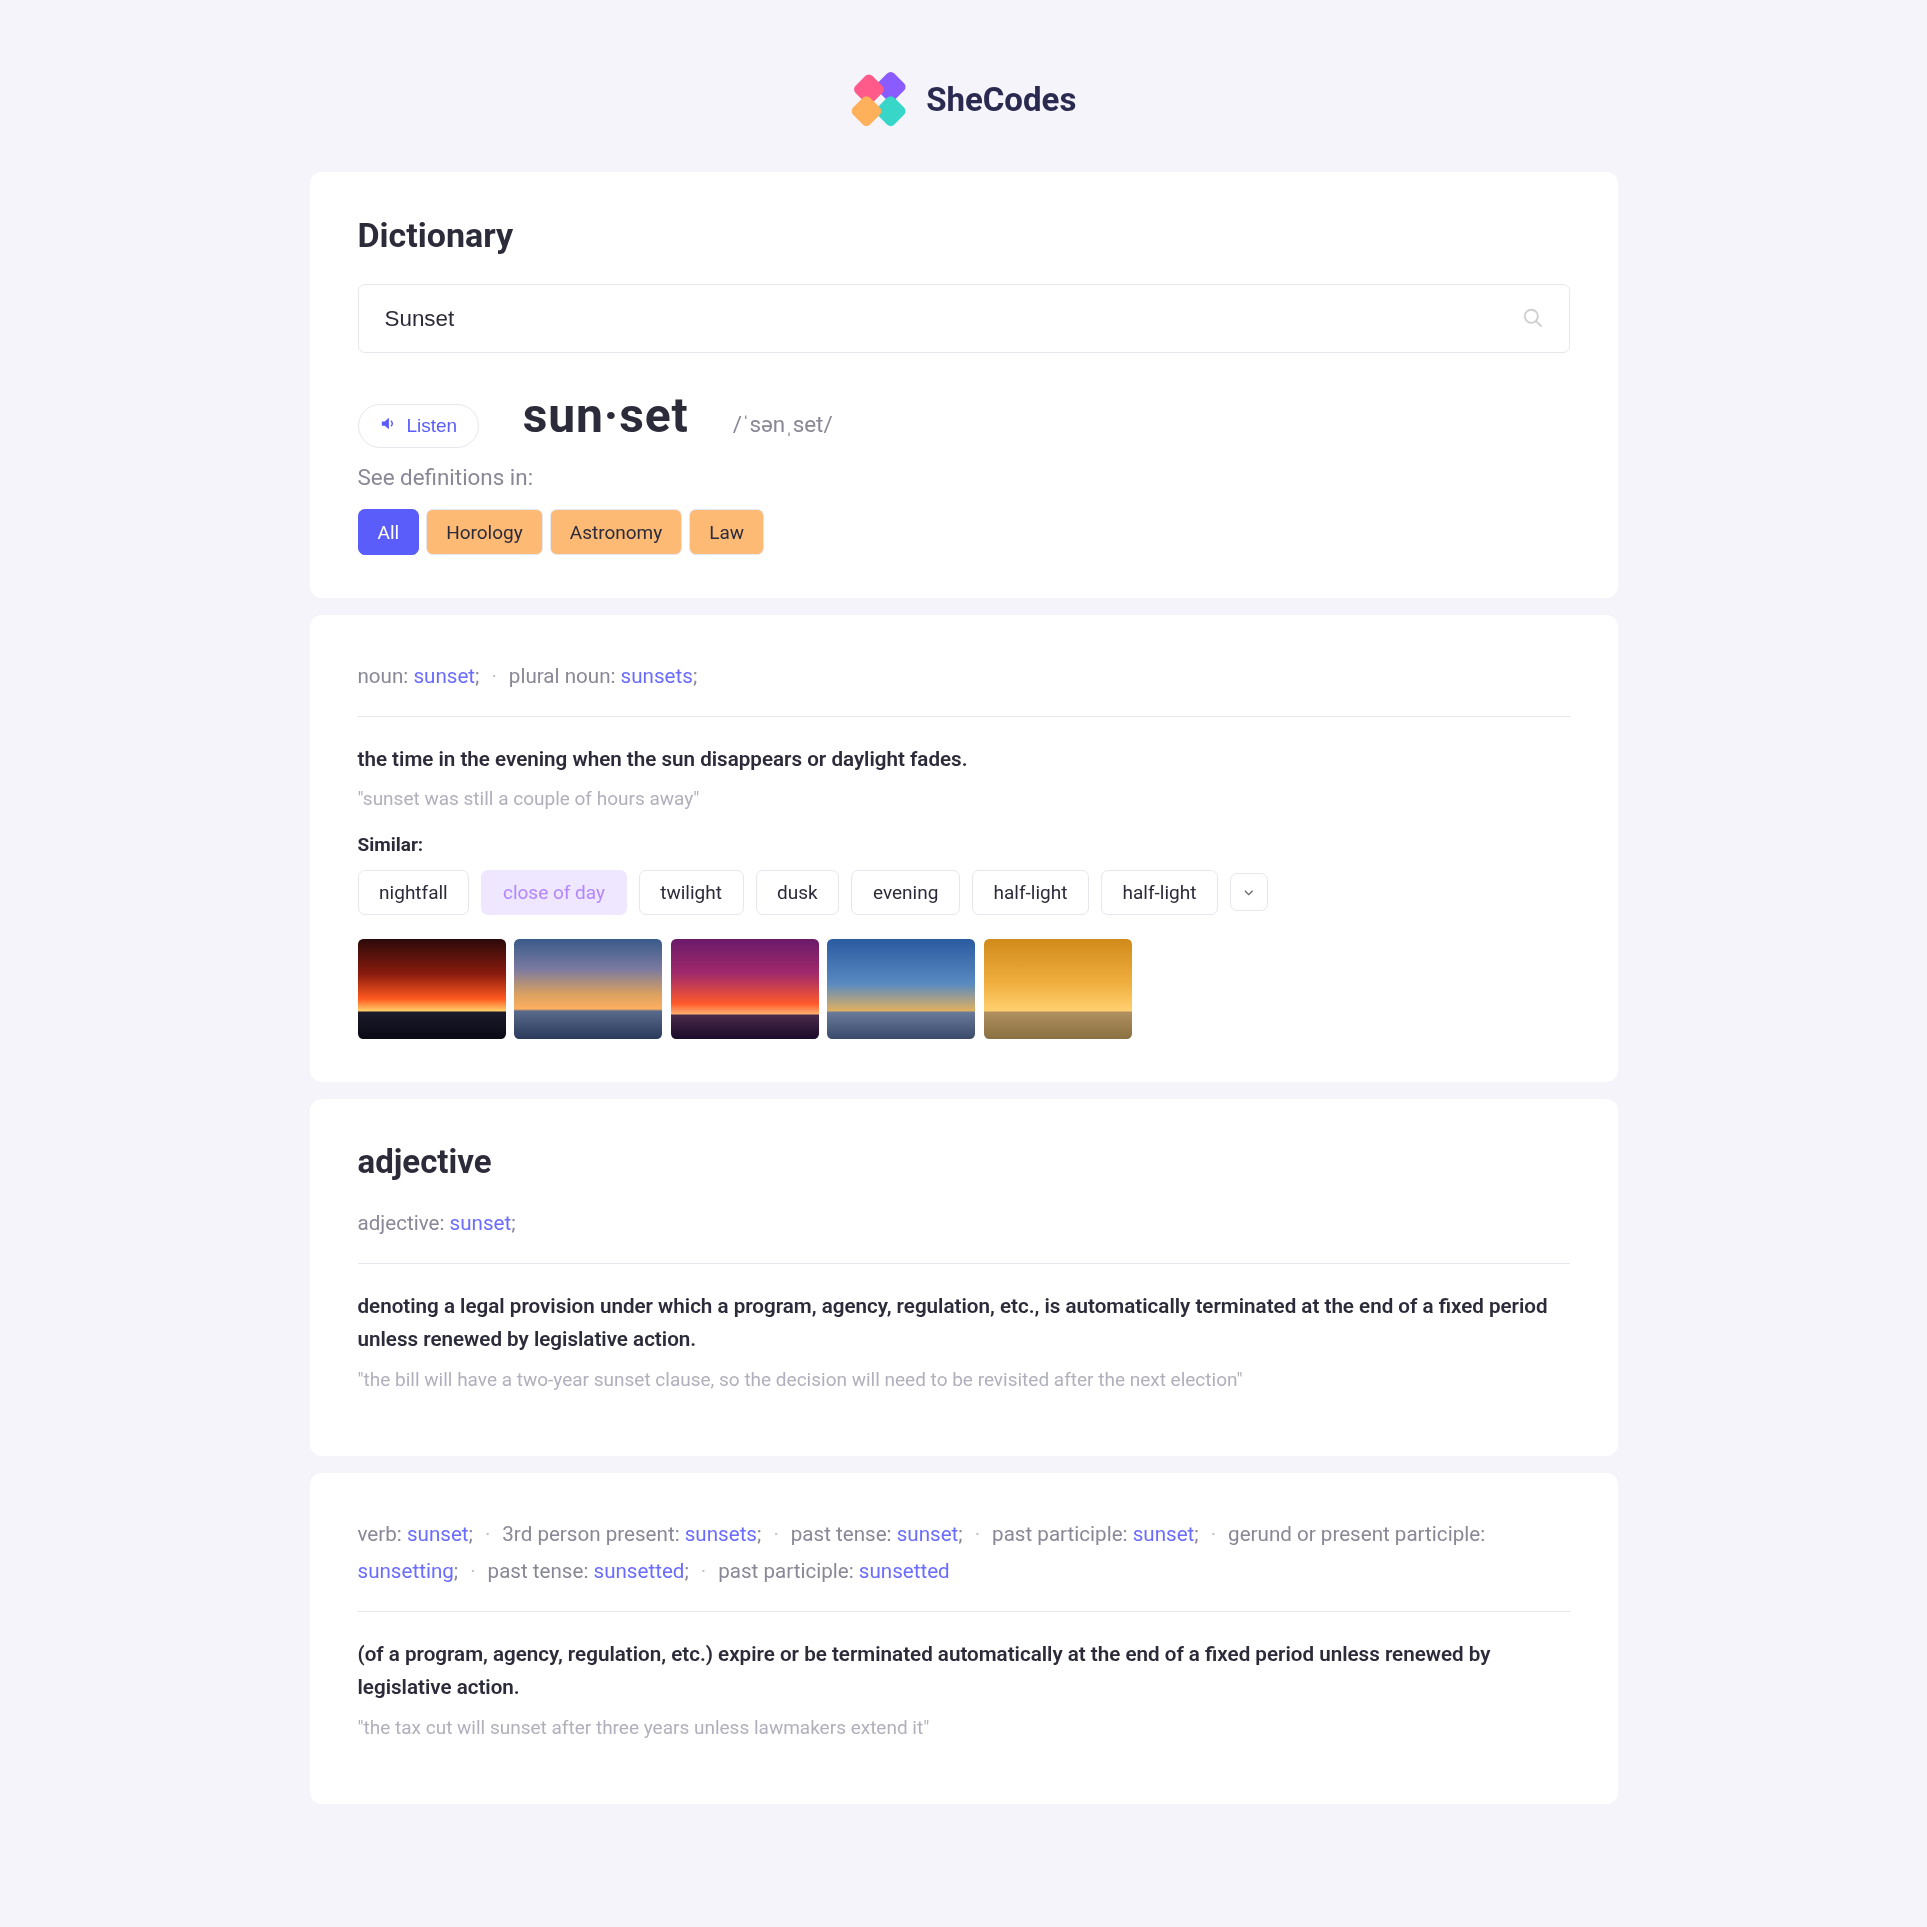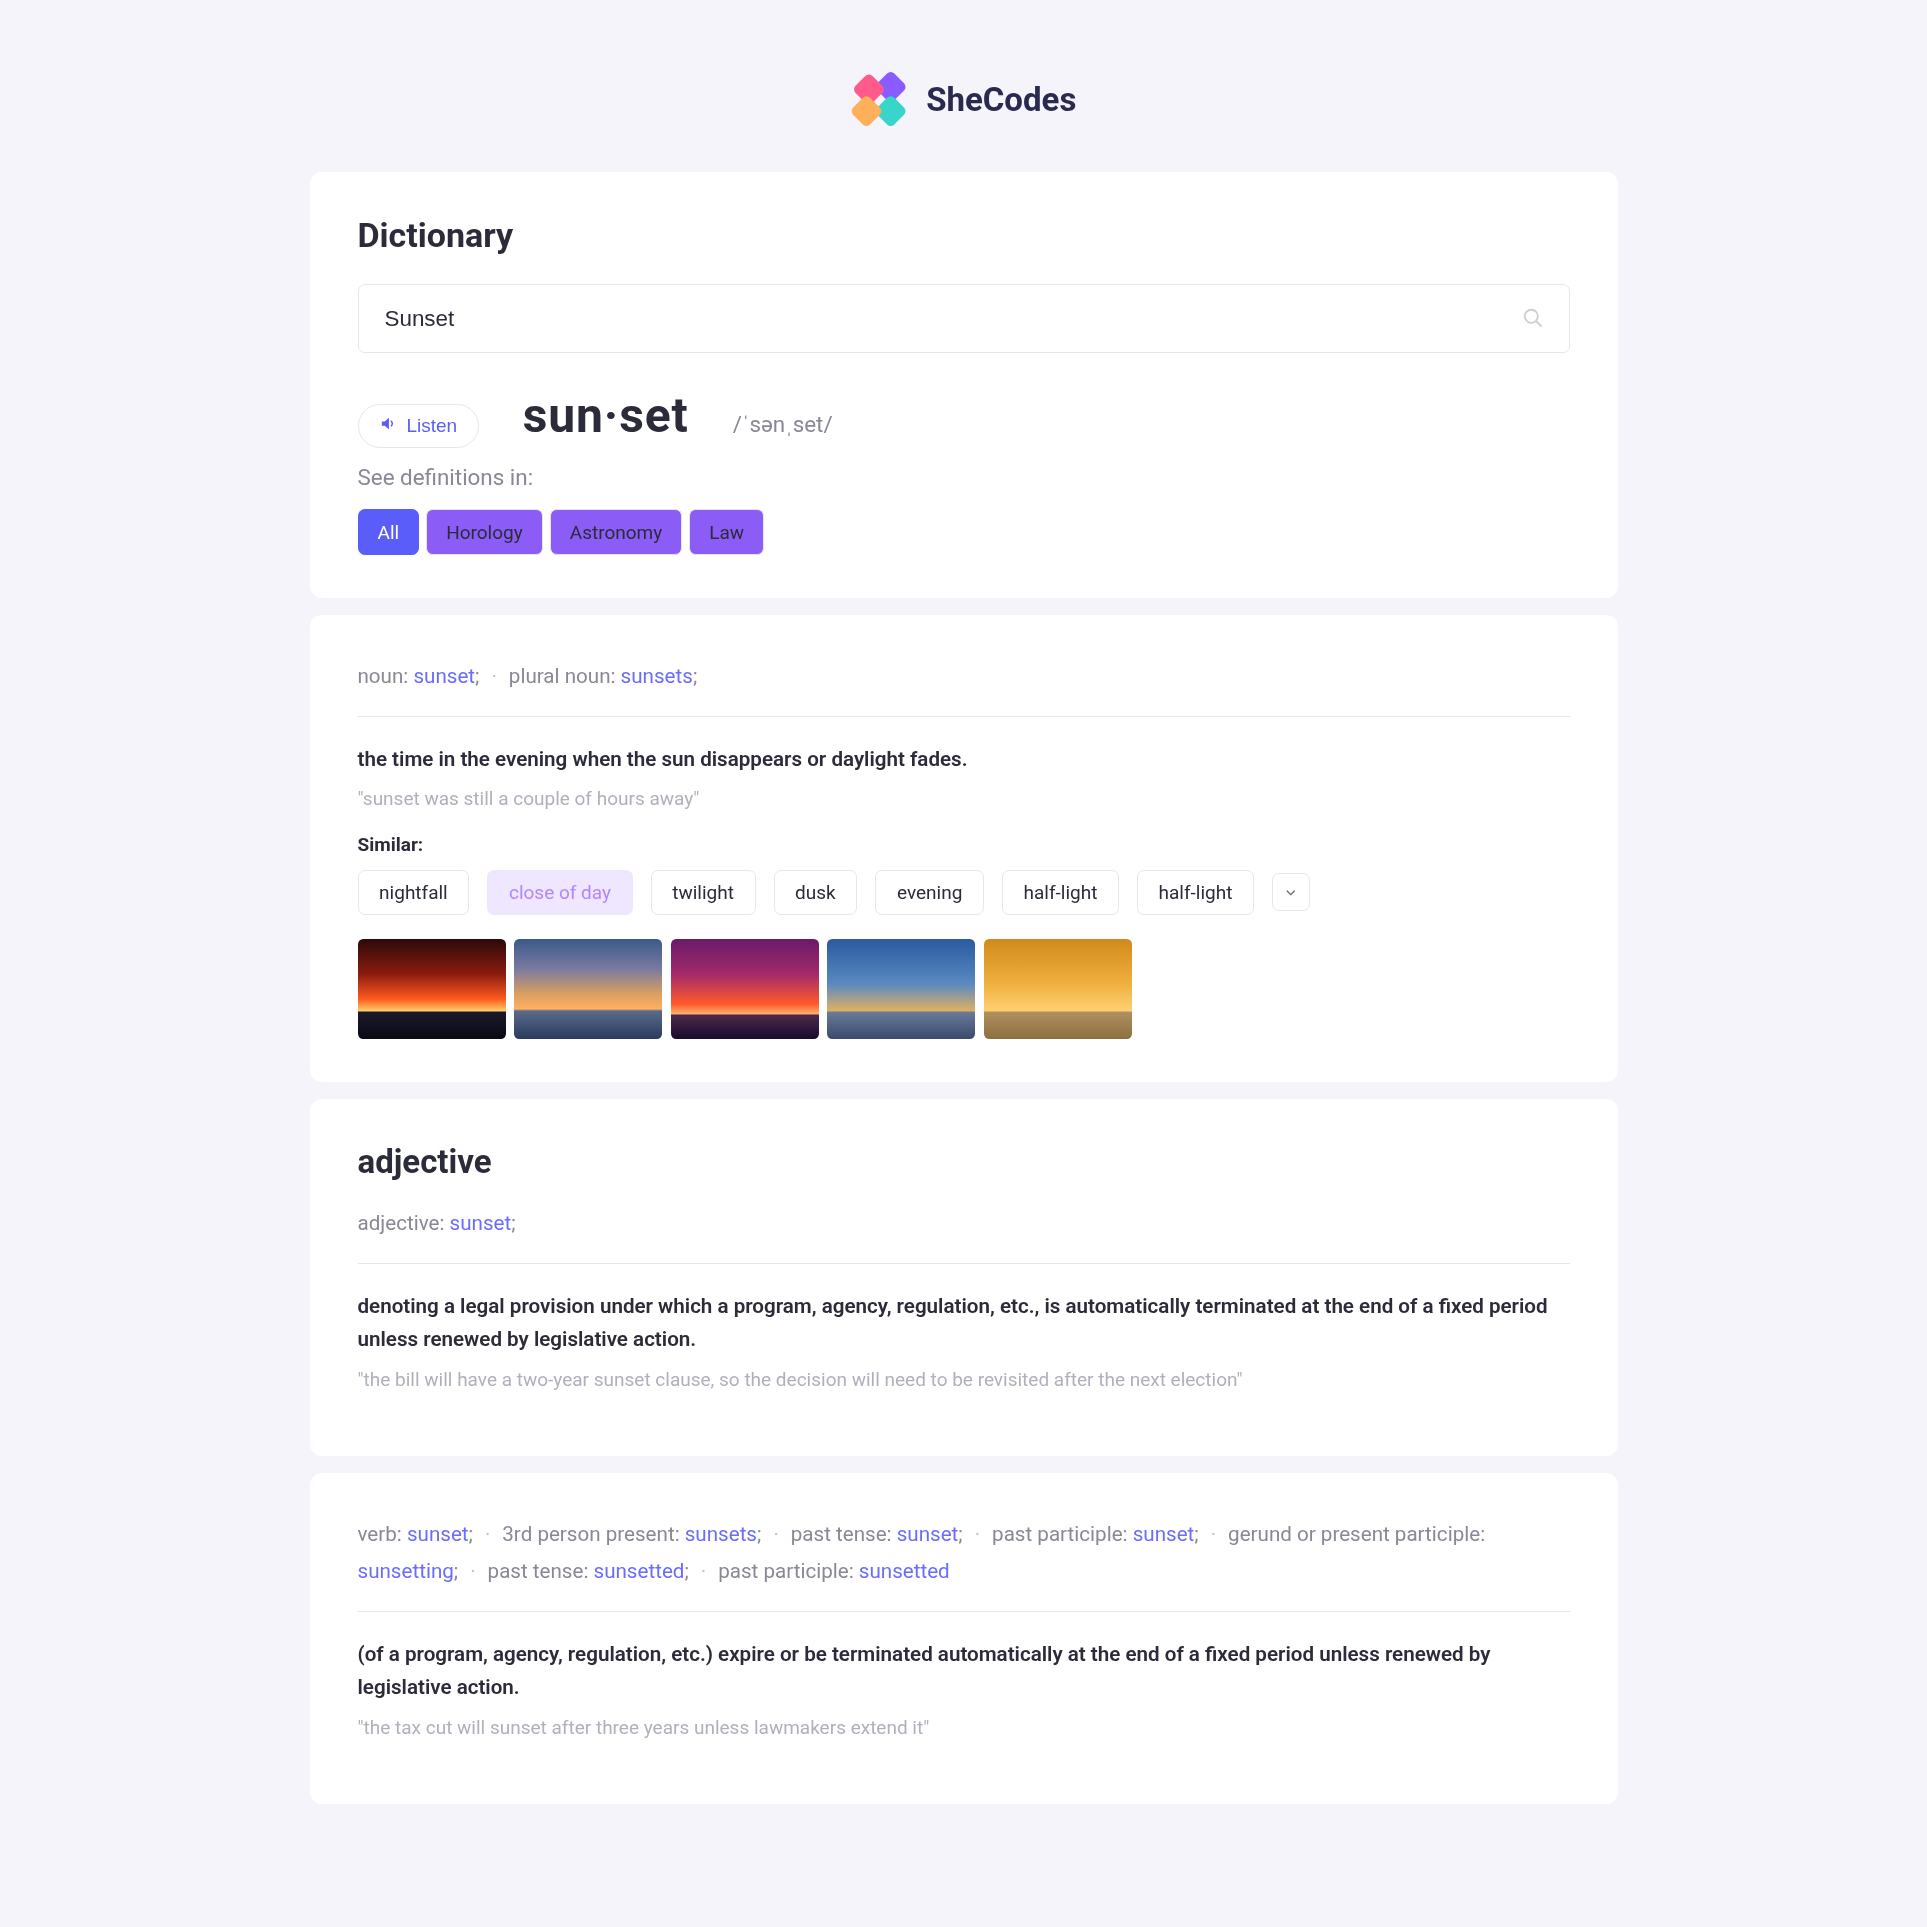--- a/index.html
+++ b/index.html
@@ -58,36 +58,36 @@
     border:0.9px solid var(--border);border-radius:860px;
     padding:10.3px 20.6px;font-size:19px;color:var(--blue);
     background:#fff;cursor:pointer;
   }
   .word{font-size:48px;font-weight:700;letter-spacing:0.9px;}
   .phon{font-size:22.4px;color:var(--muted);}
   .defs-in{font-size:22.4px;color:var(--muted);margin-top:16px;}
   .tabs{display:flex;gap:7px;margin-top:19px;}
   .tab{
     border:0.9px solid var(--border);border-radius:6.9px;
-    padding:10.3px 19px;font-size:19px;cursor:pointer;background:#8b5cf6;
+    padding:10.3px 19px;font-size:19px;cursor:pointer;background:#fdba74;
   }
   .tab.active{background:var(--blue);color:#fff;border-color:var(--blue);}
   .pos{font-size:33px;font-weight:700;margin:0 0 24px 0;}
   .pos-row{display:flex;align-items:center;gap:17px;margin:0 0 24px 0;}
   .badge{
     border:0.9px solid #b7b9ff;color:var(--link);font-size:15.5px;
     padding:5.2px 12px;border-radius:5.2px;letter-spacing:0.4px;
   }
   .forms{font-size:20.6px;color:var(--muted);line-height:1.8;margin-bottom:20.6px;}
   .forms span.kw{color:var(--link);}
   hr.sep{border:none;border-top:0.9px solid var(--border);margin:15.5px 0 26px;}
   .def{font-size:20.6px;font-weight:600;color:var(--text);margin-bottom:12px;line-height:1.6;}
   .example{font-size:19px;color:#b0b0bd;margin-bottom:22.4px;}
   .subhead{font-size:19px;font-weight:700;margin-bottom:13.8px;}
-  .chips{display:flex;gap:18px;flex-wrap:wrap;align-items:center;margin-bottom:24px;}
+  .chips{display:flex;gap:12px;flex-wrap:wrap;align-items:center;margin-bottom:24px;}
   .chip{
     border:0.9px solid var(--border);border-radius:6.9px;
     padding:10.3px 20.6px;font-size:19px;background:#fff;
   }
   .chip.hl{background:var(--highlight);border-color:transparent;color:var(--highlight-text);}
   .more{
     width:38px;height:38px;border:0.9px solid var(--border);border-radius:6.9px;
     display:inline-flex;align-items:center;justify-content:center;
   }
   .thumbs{display:flex;gap:8.6px;}

